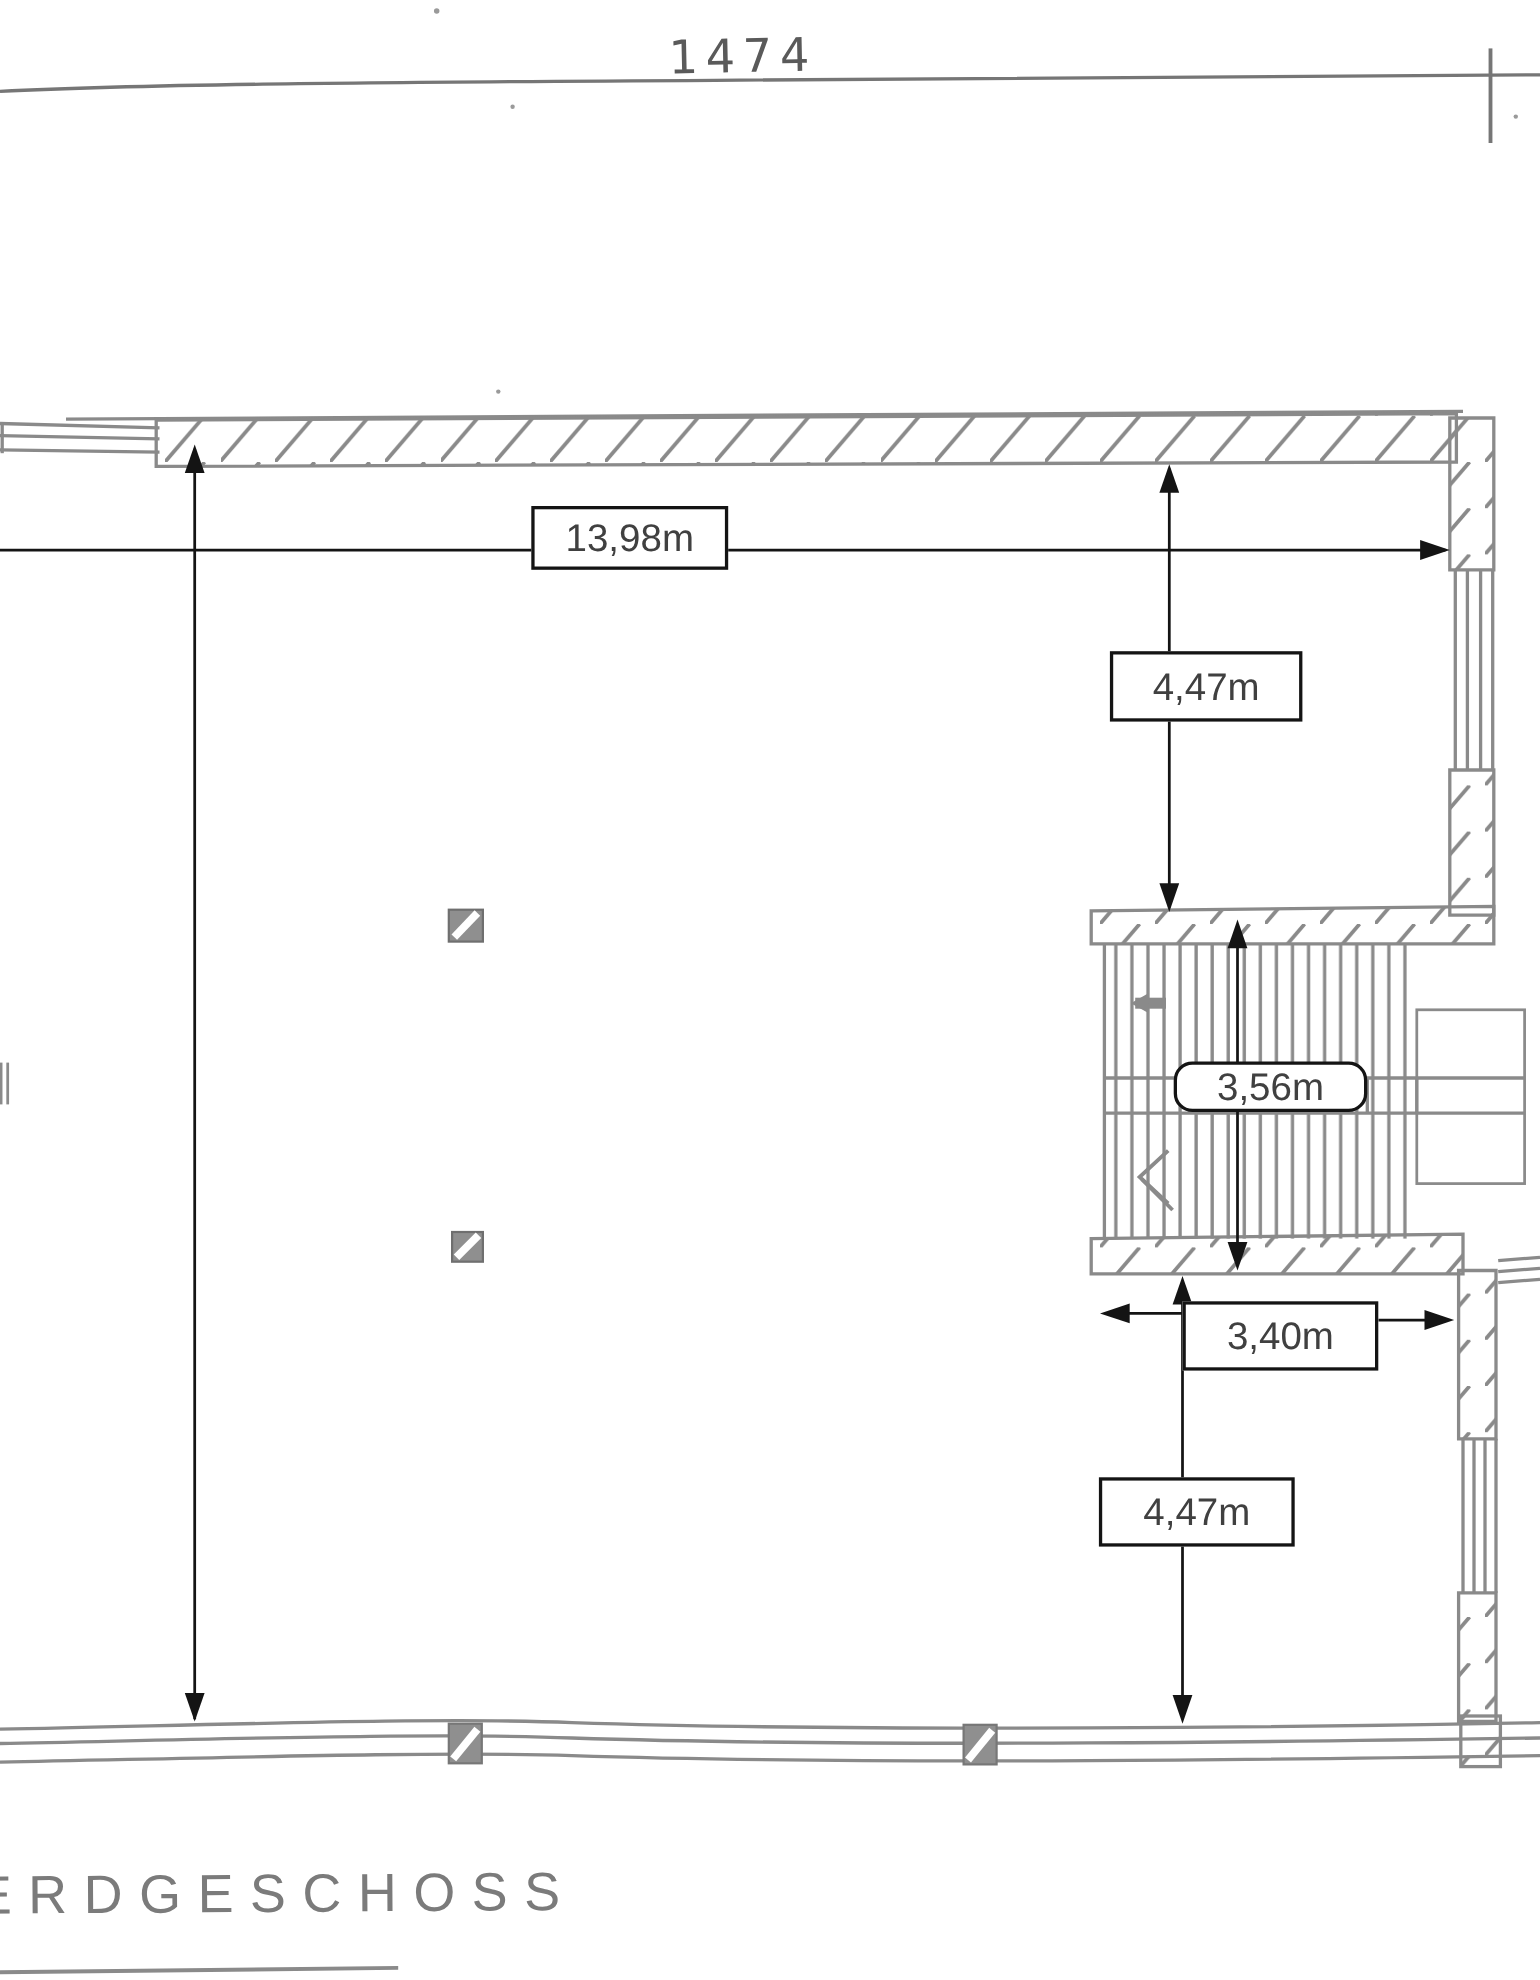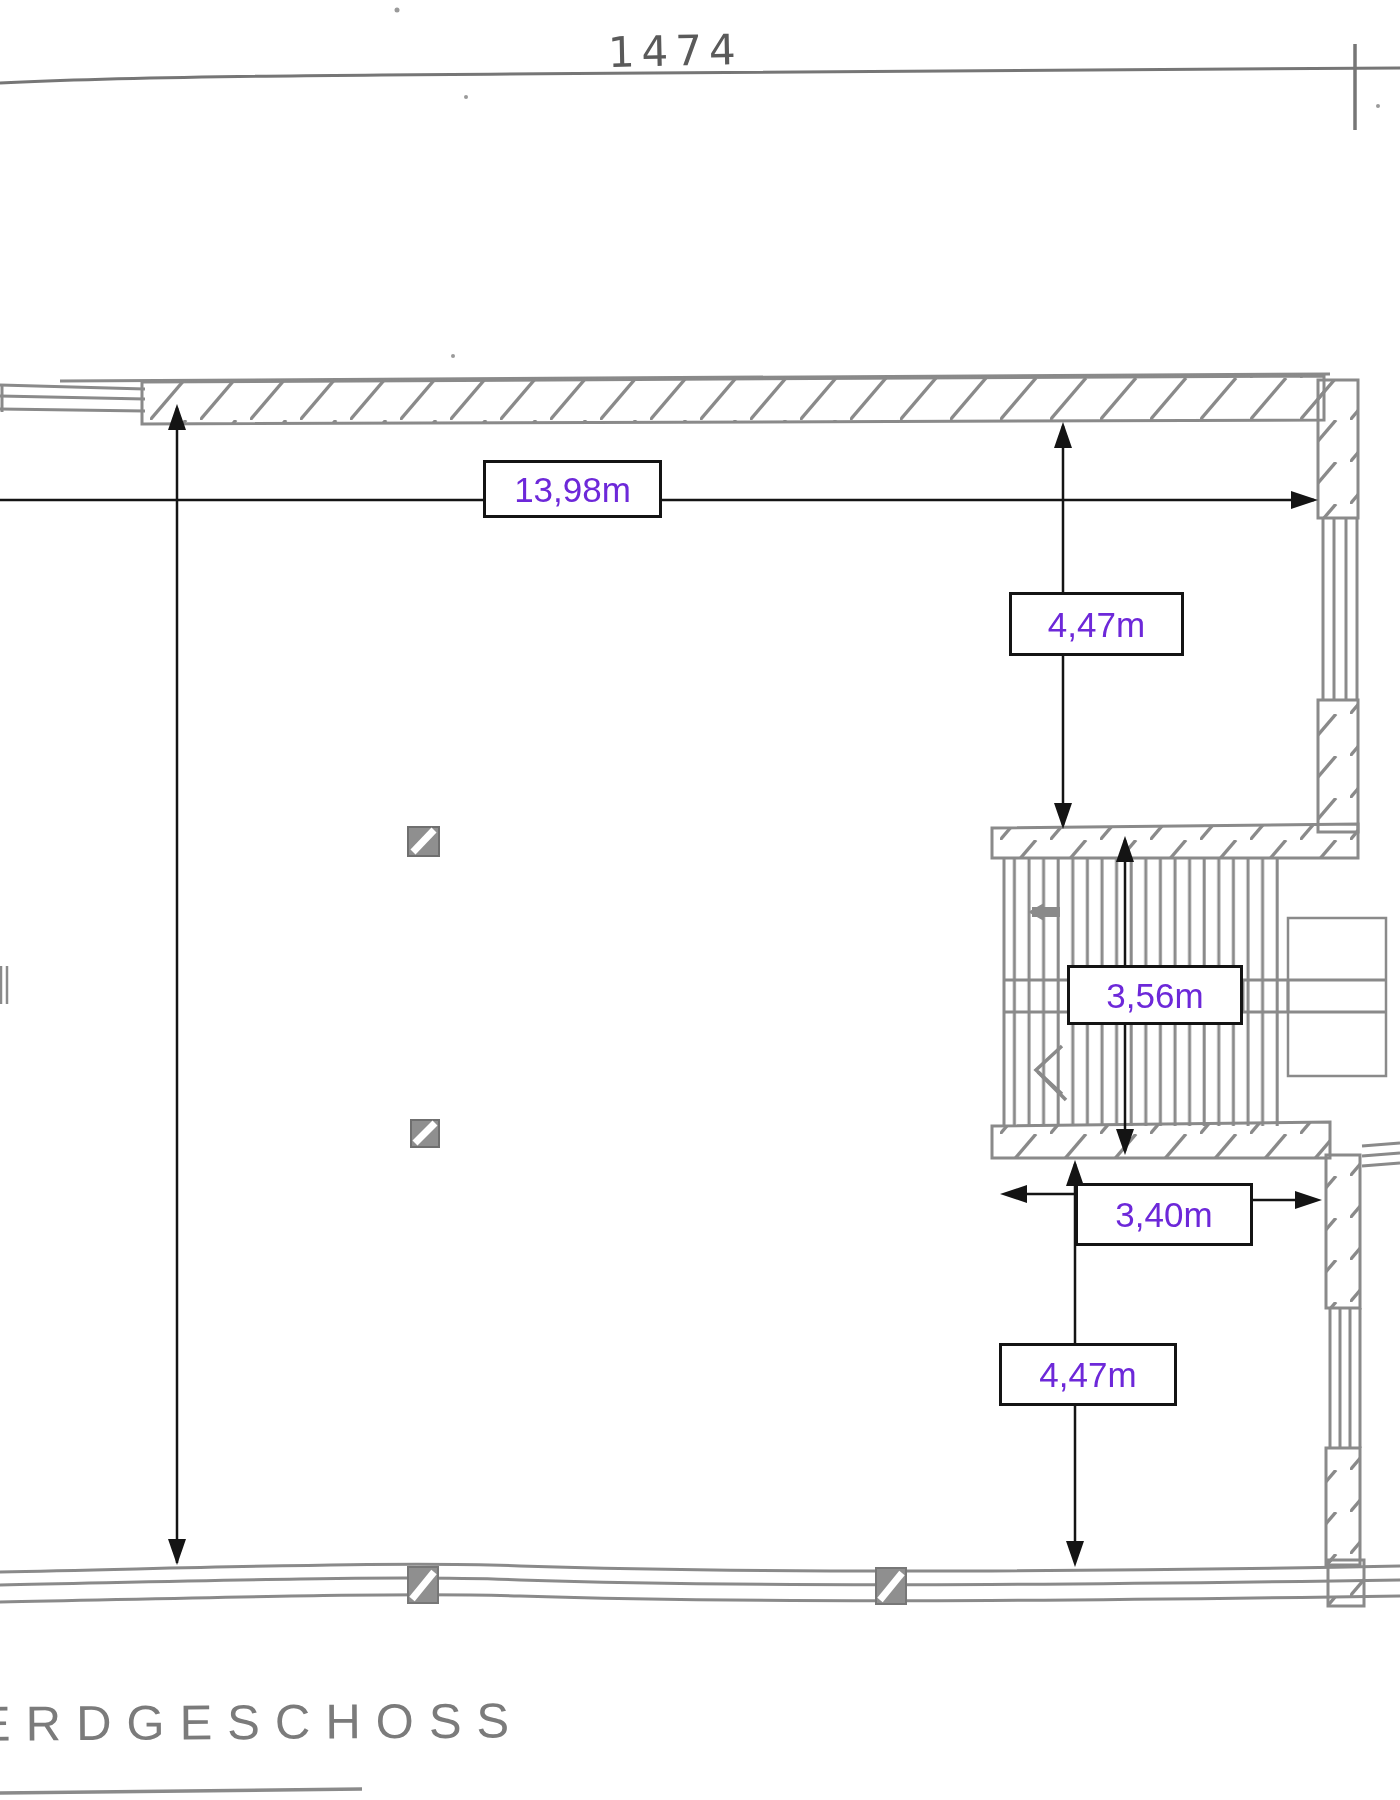--- a/index.html
+++ b/index.html
@@ -7,21 +7,21 @@
   .canvas {
     position: relative; width: 1400px; height: 1800px;
     background: #ffffff; overflow: hidden;
     font-family: "Liberation Sans", sans-serif;
   }
   .canvas > svg { position: absolute; left: 0; top: 0; z-index: 1; }
   .dim-box {
     position: absolute; z-index: 2;
     background: #ffffff; border: 3px solid #141414;
     display: flex; align-items: center; justify-content: center;
-    font-size: 35px; color: #6d28d9; line-height: 1;
+    font-size: 35px; color: #404040; line-height: 1;
   }
   .plan-title {
     position: absolute; z-index: 2; white-space: nowrap;
     color: #7b7b7b; font-size: 49px; letter-spacing: 15px;
     transform: rotate(-0.35deg);
   }
 </style>
 </head>
 <body>
 
@@ -183,21 +183,21 @@
 
   <div class="dim-box" style="left:483px; top:460px; width:179px; height:58px;">
     <span>13,98m</span>
   </div>
 
   <div class="dim-box" style="left:1009px; top:592px; width:175px; height:64px;">
     <span>4,47m</span>
   </div>
 
 
-  <div class="dim-box" style="left:1067px; top:965px; width:176px; height:60px;">
+  <div class="dim-box" style="left:1067px; top:965px; width:176px; height:46px;border-radius:17px;">
     <span>3,56m</span>
   </div>
 
   <div class="dim-box" style="left:1075px; top:1183px; width:178px; height:63px;">
     <span>3,40m</span>
   </div>
 
   <div class="dim-box" style="left:999px; top:1343px; width:178px; height:63px;">
     <span>4,47m</span>
   </div>

